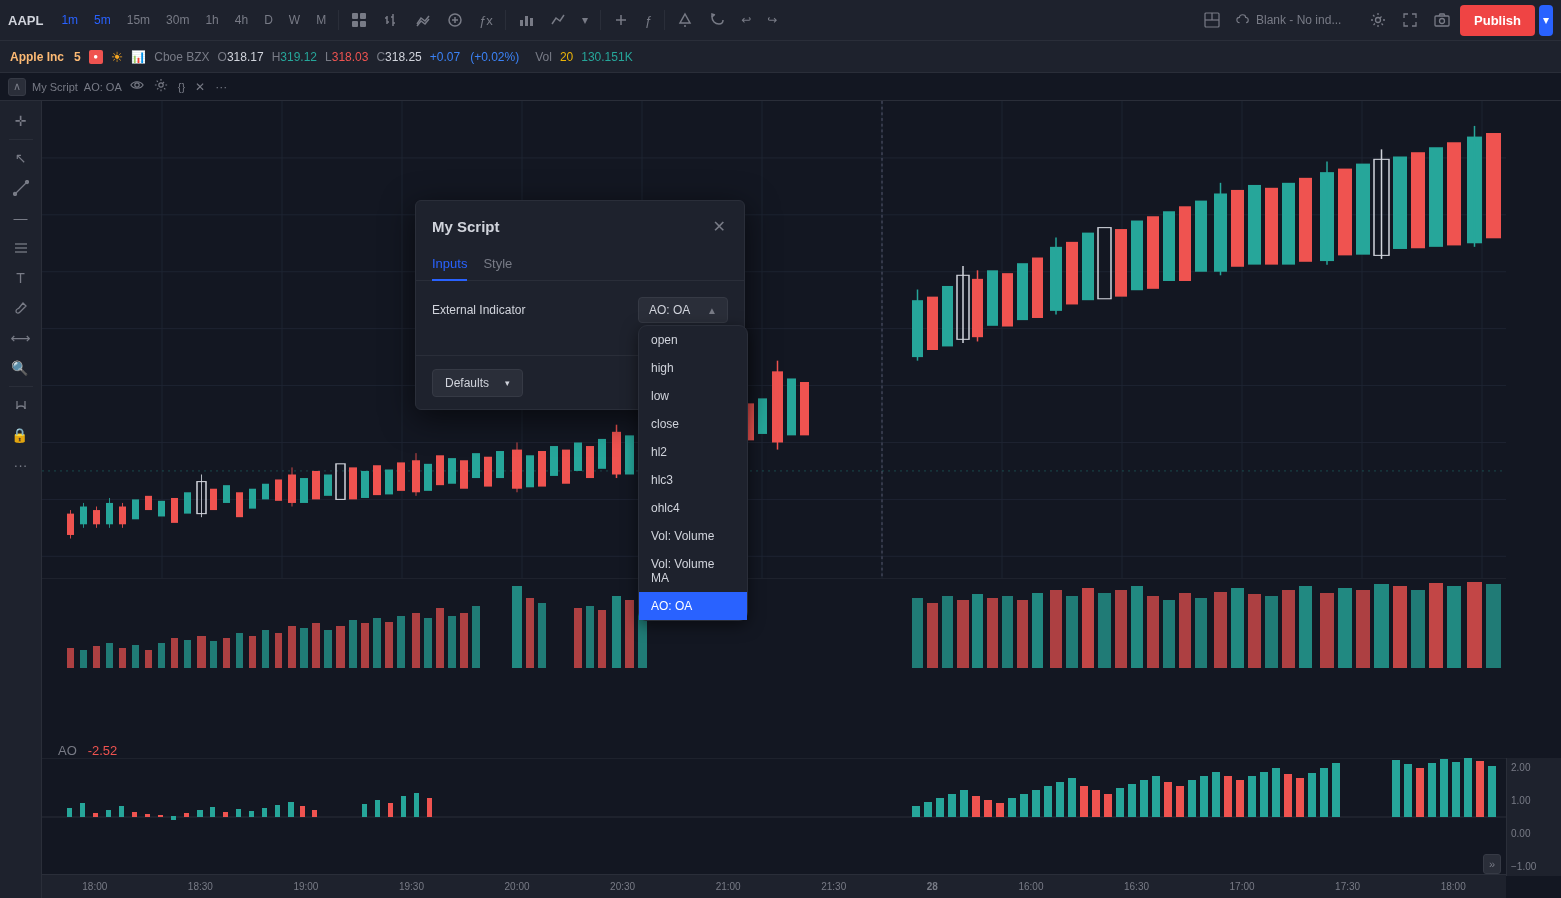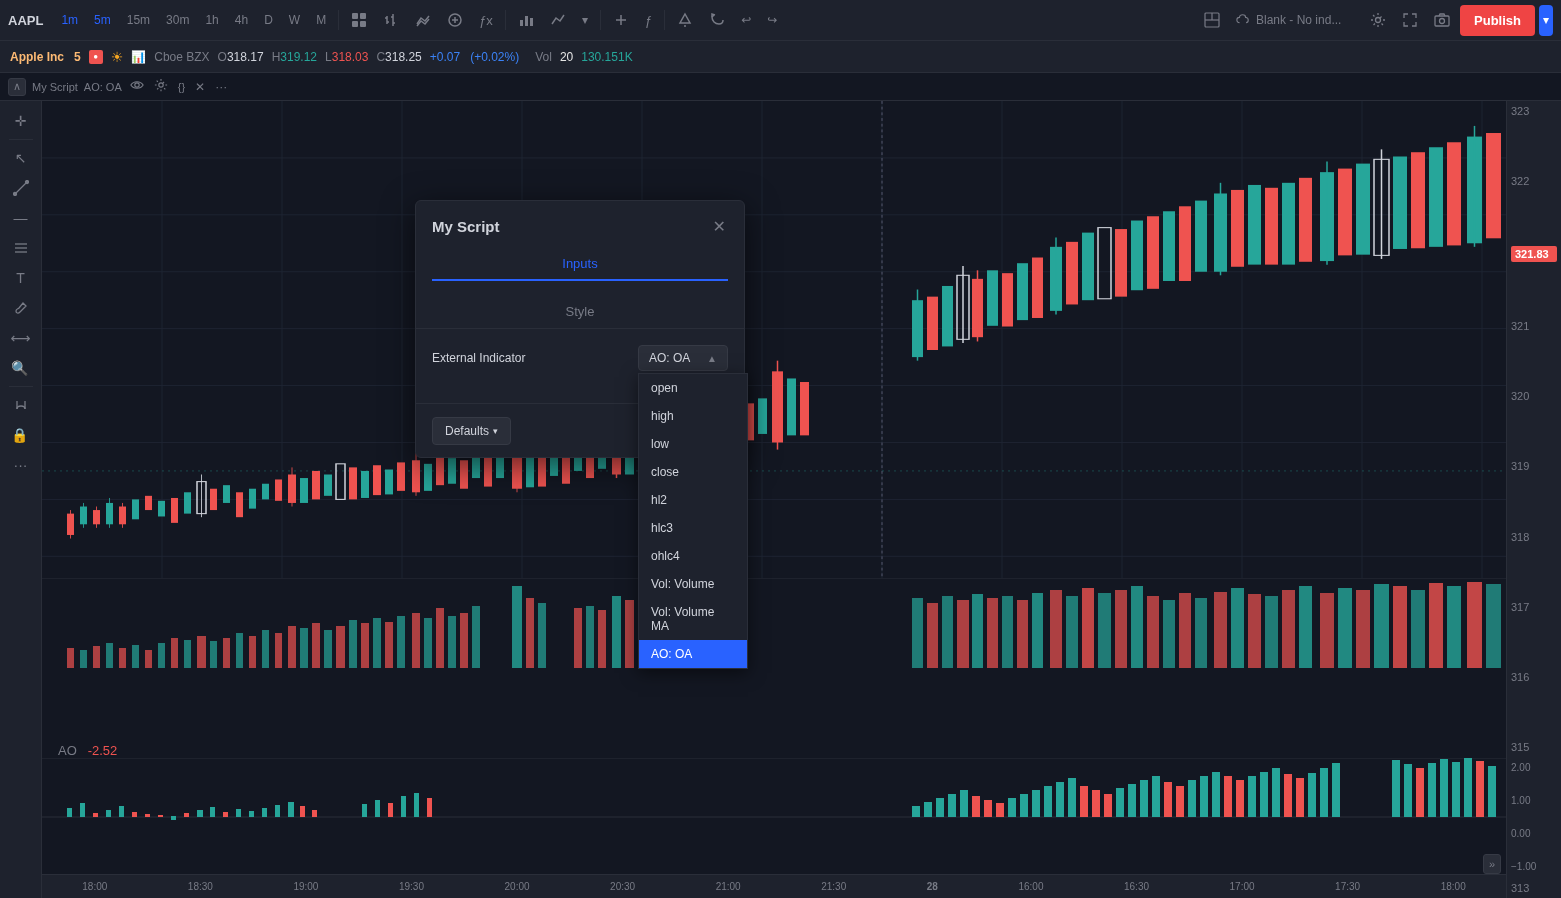--- a/index.html
+++ b/index.html
@@ -283,21 +283,20 @@
       cursor: pointer;
       font-size: 16px;
       padding: 2px;
     }
     .modal-tabs {
       display: flex;
       padding: 0 16px;
       border-bottom: 1px solid #2a2e39;
       margin-top: 10px;
       gap: 16px;
-      flex-direction: column;
     }
     .modal-tab {
       background: none;
       border: none;
       color: #787b86;
       cursor: pointer;
       padding: 8px 0;
       font-size: 13px;
       border-bottom: 2px solid transparent;
       margin-bottom: -1px;
@@ -345,21 +344,21 @@
     }
 
     
     .dropdown-list {
       position: absolute;
       top: calc(100% + 2px);
       left: 0;
       right: 0;
       background: #1e222d;
       border: 1px solid #2a2e39;
-      border-radius: 0;
+      border-radius: 9px;
       z-index: 200;
       min-width: 110px;
       box-shadow: 0 4px 16px rgba(0,0,0,0.5);
     }
     .dropdown-item {
       padding: 7px 12px;
       font-size: 12px;
       color: #d1d4dc;
       cursor: pointer;
     }
@@ -373,21 +372,21 @@
       display: flex;
       align-items: center;
       justify-content: space-between;
       padding: 12px 16px;
       border-top: 1px solid #2a2e39;
       margin-top: 4px;
     }
     .defaults-btn {
       display: flex;
       align-items: center;
-      gap: 4px;
+      gap: 16px;
       background: #2a2e39;
       border: 1px solid #363a45;
       border-radius: 4px;
       color: #d1d4dc;
       padding: 6px 12px;
       font-size: 12px;
       cursor: pointer;
     }
     .ok-btn {
       background: #2962ff;
@@ -600,21 +599,21 @@
   </span>
   <span style="color:#787b86;">
     C<span style="color:#d1d4dc;">318.25</span>
   </span>
   <span class="price-change-pos">
     <span>+0.07</span>
     &nbsp;
     <span>(+0.02%)</span>
   </span>
   <span class="vol-label">Vol</span>
-  <span style="color:#e5e5e5;">20</span>
+  <span style="color:#eab308;">20</span>
   <span class="vol-value">130.151K</span>
 </div>
 
 <div id="indicator-bar">
   <button class="up-arrow-btn" style="position:relative;top:auto;left:auto;">∧</button>
   <span class="indicator-label">My Script</span>
   <span class="indicator-value">AO: OA</span>
   <button class="indicator-eye-btn">
     <svg width="14" height="14" viewBox="0 0 16 16" fill="none" stroke="currentColor" stroke-width="1.3">
       <path d="M1 8 C4 3 12 3 15 8 C12 13 4 13 1 8Z"></path>
@@ -1035,35 +1034,20 @@
       <span>21:00</span>
       <span>21:30</span>
       <span style="font-weight:700;">28</span>
       <span>16:00</span>
       <span>16:30</span>
       <span>17:00</span>
       <span>17:30</span>
       <span>18:00</span>
     </div>
 
-    <div id="price-scale">
-      <span>323</span>
-      <span>322</span>
-
-      <span style="background:#ef5350;color:#fff;font-size:11px;font-weight:600;padding:2px 4px;border-radius:2px;">321.83</span>
-      <span>321</span>
-      <span>320</span>
-      <span>319</span>
-      <span>318</span>
-      <span>317</span>
-      <span>316</span>
-      <span>315</span>
-      <span>314</span>
-      <span>313</span>
-    </div>
 
     <div style="position:absolute;right:0;bottom:22px;width:55px;height:118px;background:#1e222d;border-left:1px solid #2a2e39;display:flex;flex-direction:column;justify-content:space-between;padding:4px;font-size:10px;color:#787b86;">
       <span>2.00</span>
       <span>1.00</span>
       <span>0.00</span>
       <span>−1.00</span>
     </div>
 
     <div style="position:absolute;bottom:140px;left:16px;font-size:13px;color:#787b86;">
       <span>AO</span>

